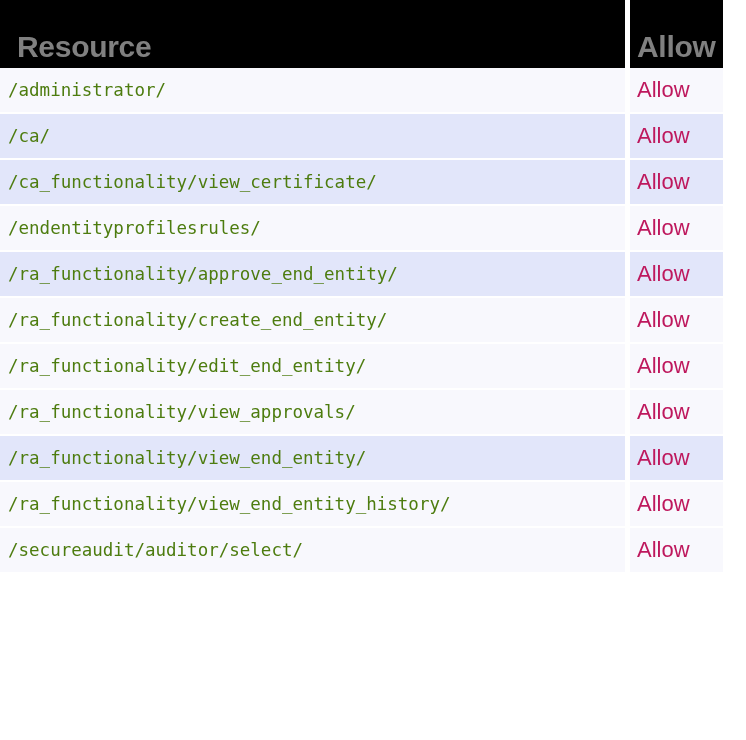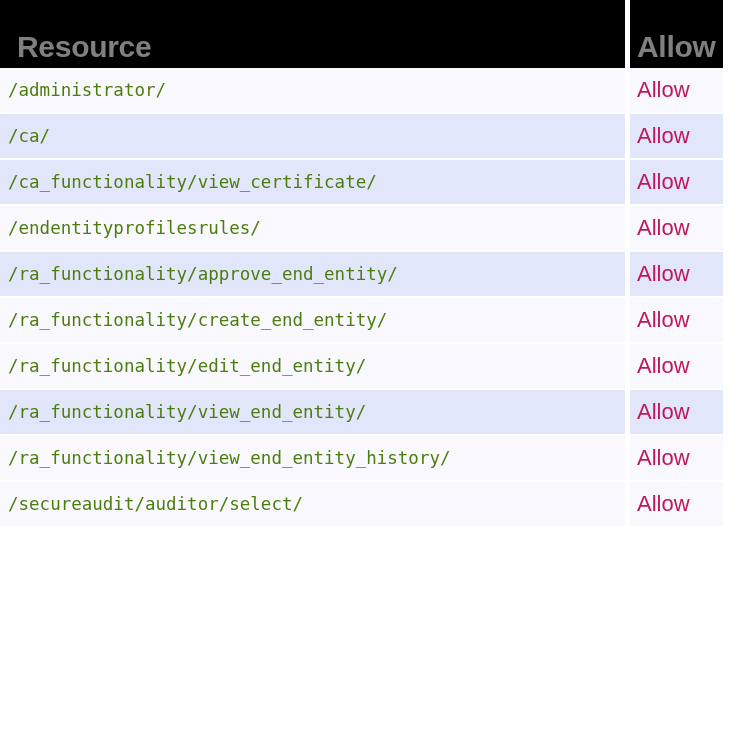--- a/index.html
+++ b/index.html
@@ -140,20 +140,26 @@
         <td class="cell-gap"></td>
         <td class="cell-rule">Allow</td>
         <td class="cell-edge"></td>
       </tr>
       <tr class="stripe-odd">
         <td class="cell-resource">/ra_functionality/edit_end_entity/</td>
         <td class="cell-gap"></td>
         <td class="cell-rule">Allow</td>
         <td class="cell-edge"></td>
       </tr>
+      <tr class="stripe-odd">
+        <td class="cell-resource">/ra_functionality/view_approvals/</td>
+        <td class="cell-gap"></td>
+        <td class="cell-rule">Allow</td>
+        <td class="cell-edge"></td>
+      </tr>
       <tr class="stripe-even">
         <td class="cell-resource">/ra_functionality/view_end_entity/</td>
         <td class="cell-gap"></td>
         <td class="cell-rule">Allow</td>
         <td class="cell-edge"></td>
       </tr>
       <tr class="stripe-odd">
         <td class="cell-resource">/ra_functionality/view_end_entity_history/</td>
         <td class="cell-gap"></td>
         <td class="cell-rule">Allow</td>

